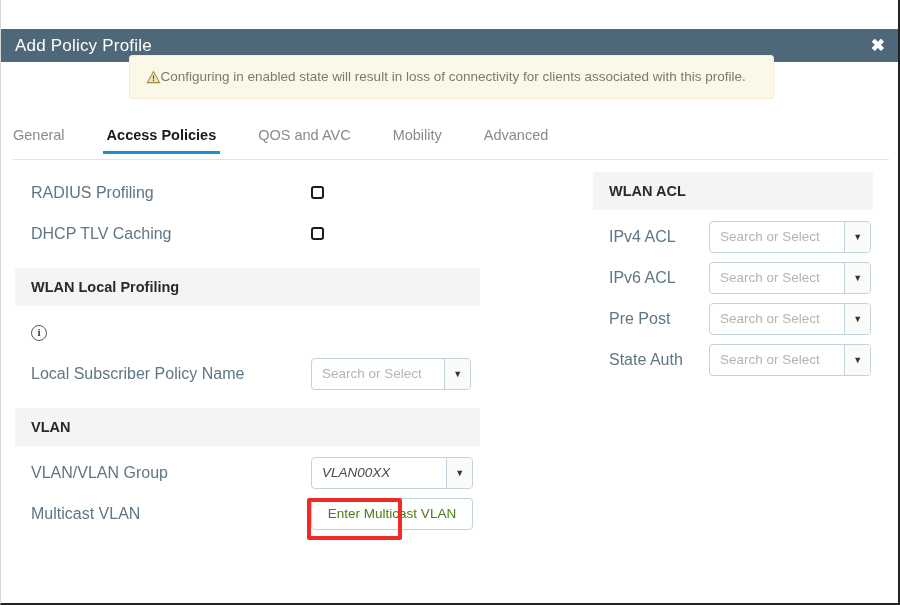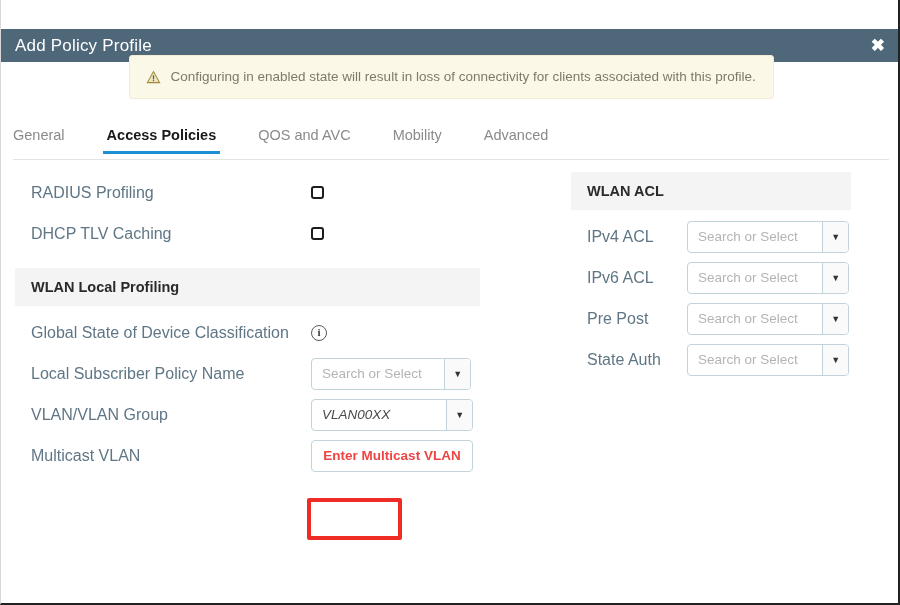--- a/index.html
+++ b/index.html
@@ -50,21 +50,21 @@
     width: 900px; height: 88px;
     display: flex; align-items: center; justify-content: center;
   }
   .warning {
     width: 645px;
     background: #fcf8e7;
     border: 1px solid #f3ecd2;
     border-radius: 3px;
     padding: 13px 16px;
     display: flex; align-items: center;
-    gap: 10px;
+    gap: 0;
   }
   .warn-icon {
     flex: 0 0 auto;
     width: 15px; height: 14px;
     position: relative;
   }
   .warn-icon svg { display: block; }
   .warn-text {
     color: #7d7a6b;
     font-size: 13.5px;
@@ -98,21 +98,21 @@
     height: 3px;
     background: #1e8fd5;
   }
 
   
   .col-left {
     position: absolute; left: 14px; top: 172px;
     width: 465px;
   }
   .col-right {
-    position: absolute; left: 570px; top: 172px;
+    position: absolute; left: 592px; top: 172px;
     width: 280px;
   }
 
   .section-header {
     background: #f4f4f4;
     font-size: 14.5px;
     font-weight: bold;
     color: #2a2a2a;
     padding: 11px 0 11px 16px;
     margin: 14px 0 6px 0;
@@ -188,23 +188,22 @@
   .select.w162 .val { width: 135px; }
 
   
   .textinput {
     width: 162px; height: 32px;
     border: 1px solid #c3d3db;
     border-radius: 4px;
     background: #fff;
     display: flex; align-items: center; justify-content: center;
     font-size: 13.5px;
-    color: #ef4444;
+    color: #4d7c0f;
     cursor: text;
-    font-weight: bold;
   }
 
   
   .annot-box {
     position: absolute;
     left: 306px; top: 498px;
     width: 95px; height: 42px;
     border: 4px solid #ee2b24;
     border-radius: 2px;
     pointer-events: none;
@@ -255,36 +254,36 @@
     <div class="row">
       <div class="label">DHCP TLV Caching</div>
       <div class="ctl">
           <div class="checkbox"></div>
         </div>
     </div>
 
     <div class="section-header">WLAN Local Profiling</div>
 
     <div class="row">
-      <div class="label">Global State of Device Classification</div>
       <div class="ctl">
         <div class="info-icon">i</div>
       </div>
     </div>
 
     <div class="row">
       <div class="label">Local Subscriber Policy Name</div>
       <div class="ctl">
         <div class="select w160">
           <div class="val">Search or Select</div>
           <div class="arrow">▼</div>
         </div>
       </div>
     </div>
 
+    <div class="section-header">VLAN</div>
 
     <div class="row">
       <div class="label">VLAN/VLAN Group</div>
       <div class="ctl">
         <div class="select w162">
           <div class="val filled">VLAN00XX</div>
           <div class="arrow">▼</div>
         </div>
       </div>
     </div>

